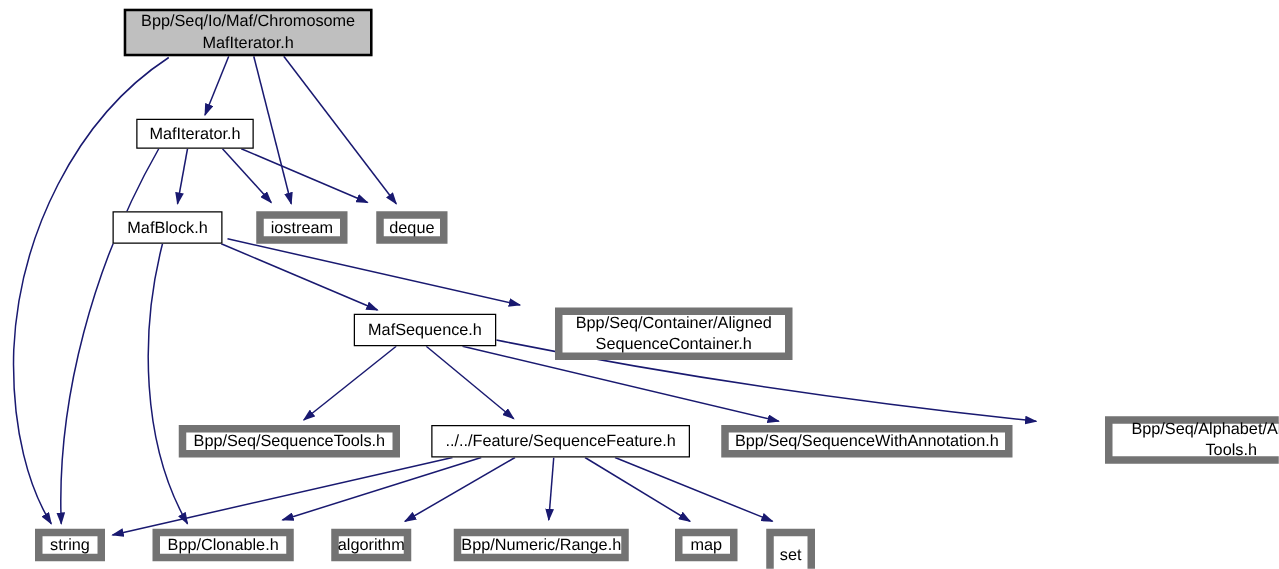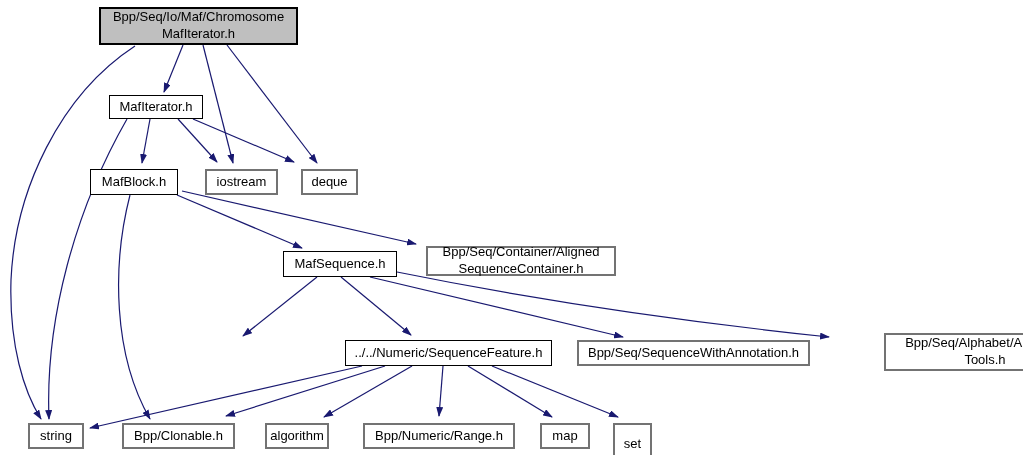--- a/index.html
+++ b/index.html
@@ -3,21 +3,21 @@
 <meta charset="utf-8">
 <style>
   html, body { margin: 0; padding: 0; background: #ffffff; }
   body { width: 1023px; height: 455px; position: relative; overflow: hidden;
          font-family: "Liberation Sans", sans-serif; }
   .graph { position: absolute; left: 0; top: 0; width: 1023px; height: 455px; padding-left: 19px; }
   .edges { position: absolute; left: 0; top: 0; }
   .node {
     position: absolute; box-sizing: border-box;
     display: flex; align-items: center; justify-content: center;
-    background: #ffffff; border: 2px solid #737373;
+    background: #ffffff; border: 6px solid #737373;
     font-size: 13px; line-height: 1.3; color: #000; text-align: center;
     white-space: pre-line;
   }
   .node.linked { border: 1.5px solid #000000; }
   .node.current { border: 2px solid #000000; background: #bfbfbf; }
   .node-label { white-space: pre-line; }
 </style>
 </head>
 <body>
 
@@ -72,28 +72,31 @@
   </div>
 
   <div class="node" style="left:301px;top:169px;width:57px;height:26px;text-align:right;">
     <span class="node-label">deque</span>
   </div>
 
   <div class="node linked" style="left:283px;top:251px;width:114px;height:26px;">
     <span class="node-label">MafSequence.h</span>
   </div>
 
-  <div class="node" style="left:426px;top:246px;width:190px;height:30px;">
+  <div class="node" style="left:444px;top:246px;width:190px;height:42px;">
     <span class="node-label">Bpp/Seq/Container/Aligned
 SequenceContainer.h</span>
   </div>
 
+  <div class="node" style="left:143px;top:340px;width:177px;height:26px;">
+    <span class="node-label">Bpp/Seq/SequenceTools.h</span>
+  </div>
 
   <div class="node linked" style="left:345px;top:340px;width:207px;height:26px;">
-    <span class="node-label">../../Numeric/SequenceFeature.h</span>
+    <span class="node-label">../../Feature/SequenceFeature.h</span>
   </div>
 
   <div class="node" style="left:577px;top:340px;width:233px;height:26px;align-items:center;">
     <span class="node-label">Bpp/Seq/SequenceWithAnnotation.h</span>
   </div>
 
   <div class="node" style="left:840px;top:333px;width:202px;height:38px;margin-left:44px;">
     <span class="node-label">Bpp/Seq/Alphabet/Alphabet
 Tools.h</span>
   </div>
@@ -103,21 +106,21 @@
   </div>
 
   <div class="node" style="left:122px;top:423px;width:113px;height:26px;">
     <span class="node-label">Bpp/Clonable.h</span>
   </div>
 
   <div class="node" style="left:265px;top:423px;width:64px;height:26px;">
     <span class="node-label">algorithm</span>
   </div>
 
-  <div class="node" style="left:363px;top:423px;width:152px;height:26px;">
+  <div class="node" style="left:363px;top:423px;width:140px;height:26px;">
     <span class="node-label">Bpp/Numeric/Range.h</span>
   </div>
 
   <div class="node" style="left:540px;top:423px;width:50px;height:26px;text-align:right;">
     <span class="node-label">map</span>
   </div>
 
   <div class="node" style="left:613px;top:423px;width:39px;height:42px;">
     <span class="node-label">set</span>
   </div>

